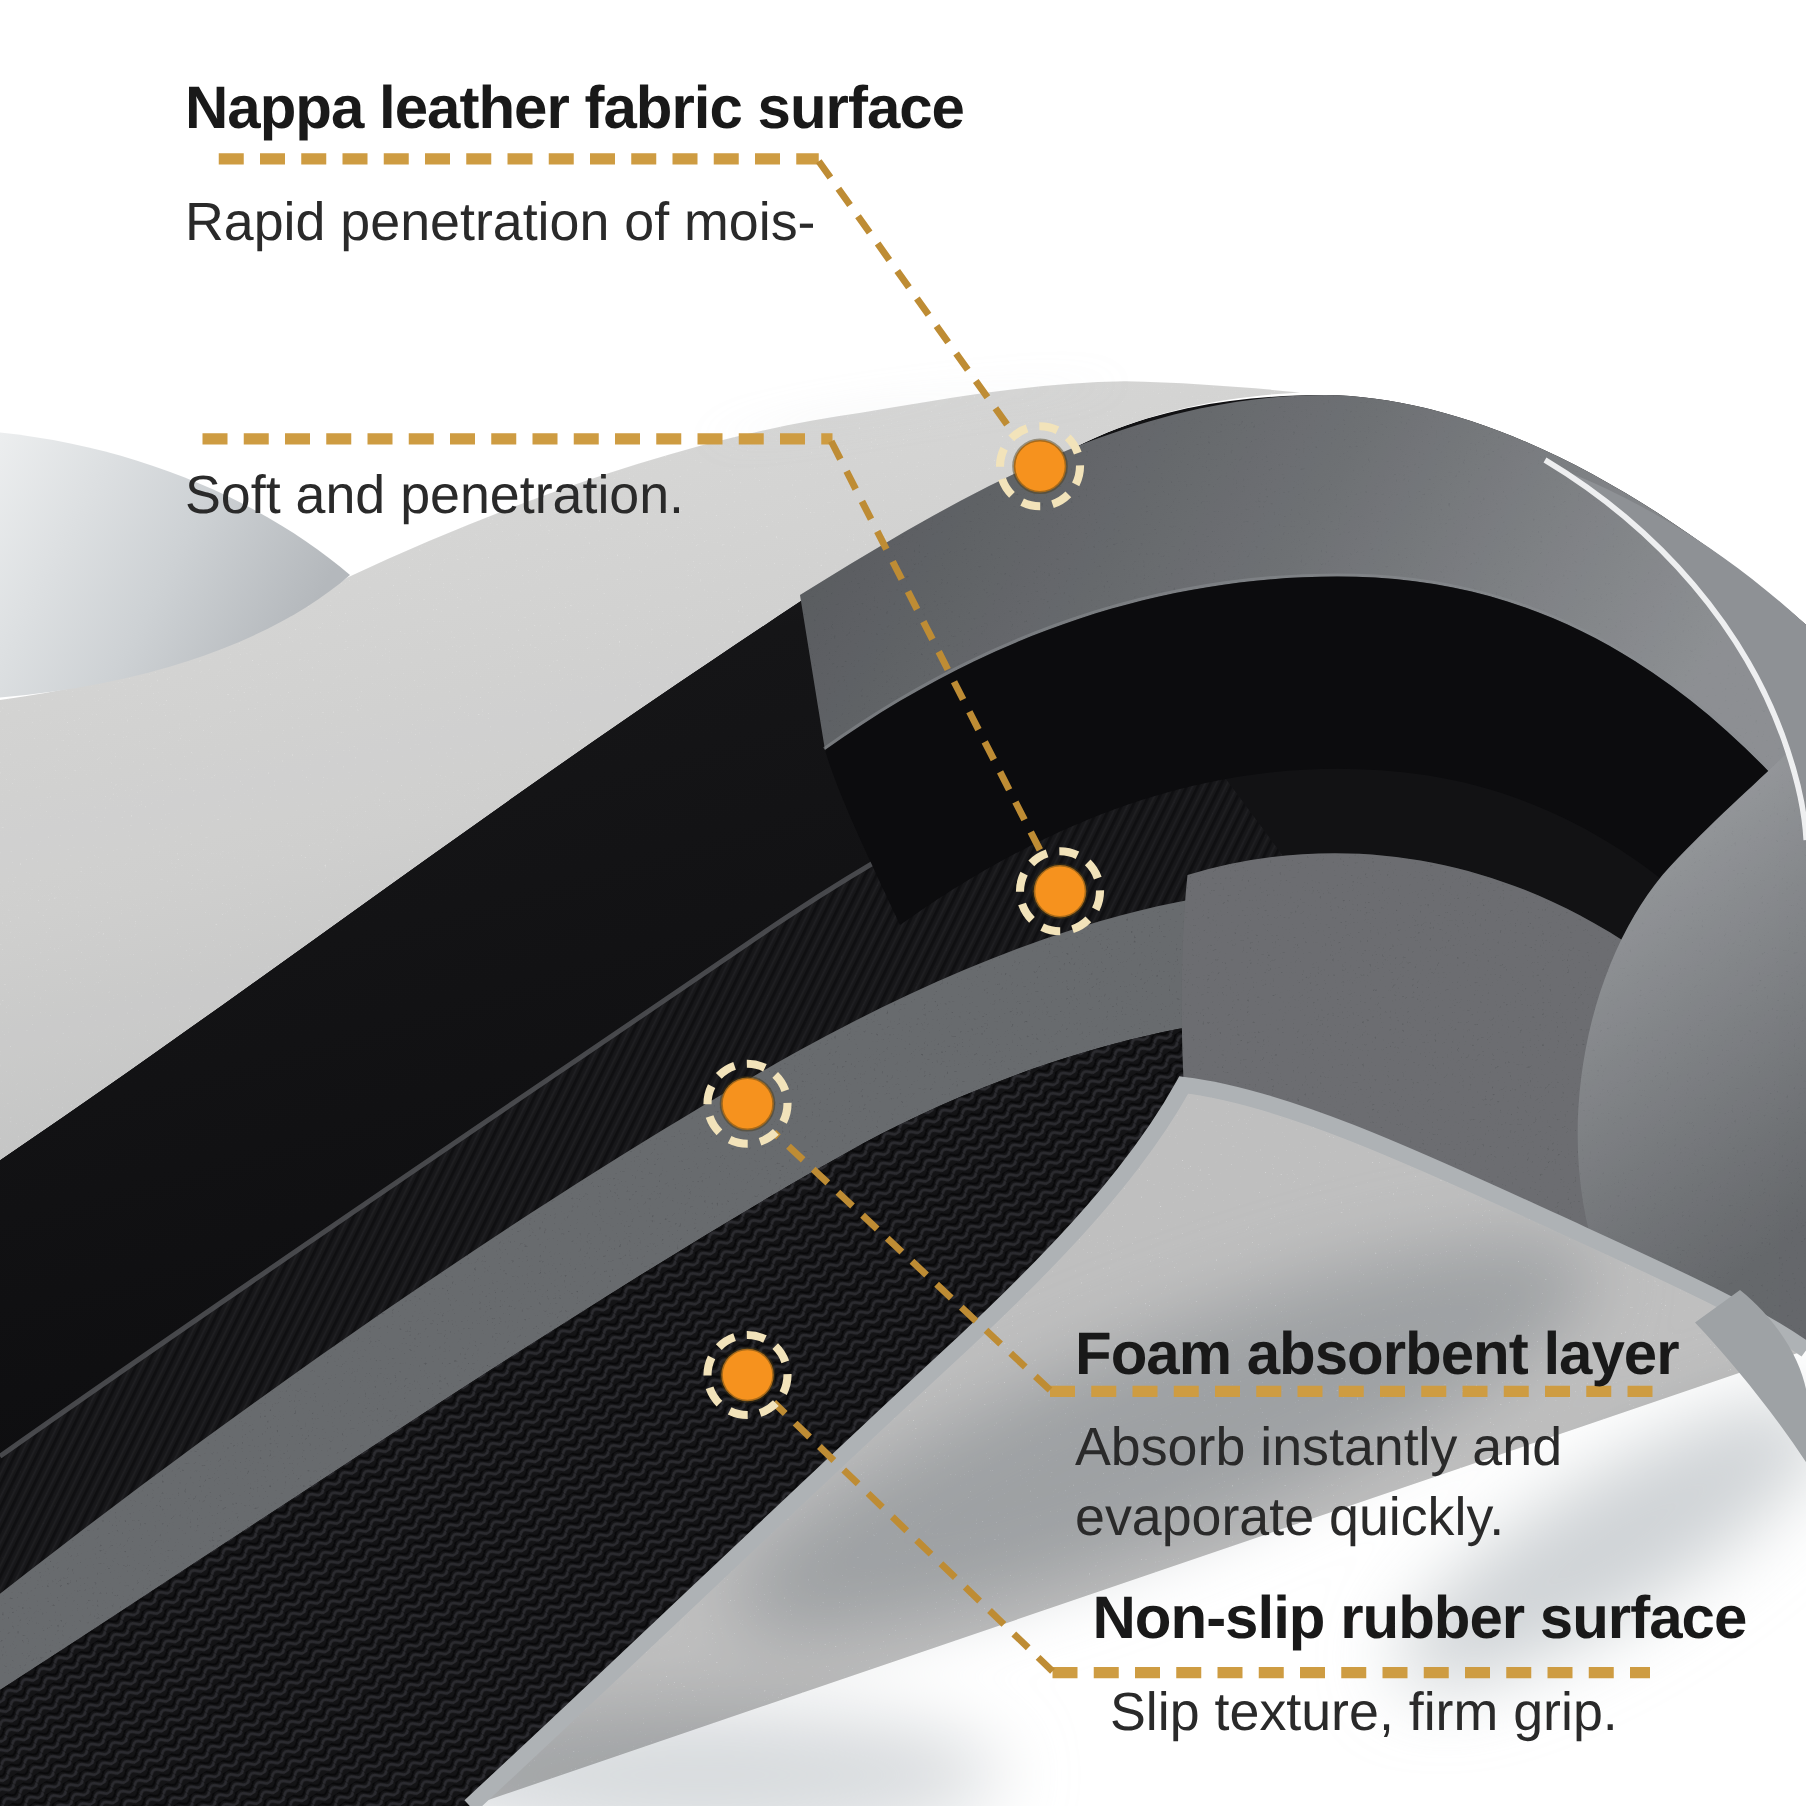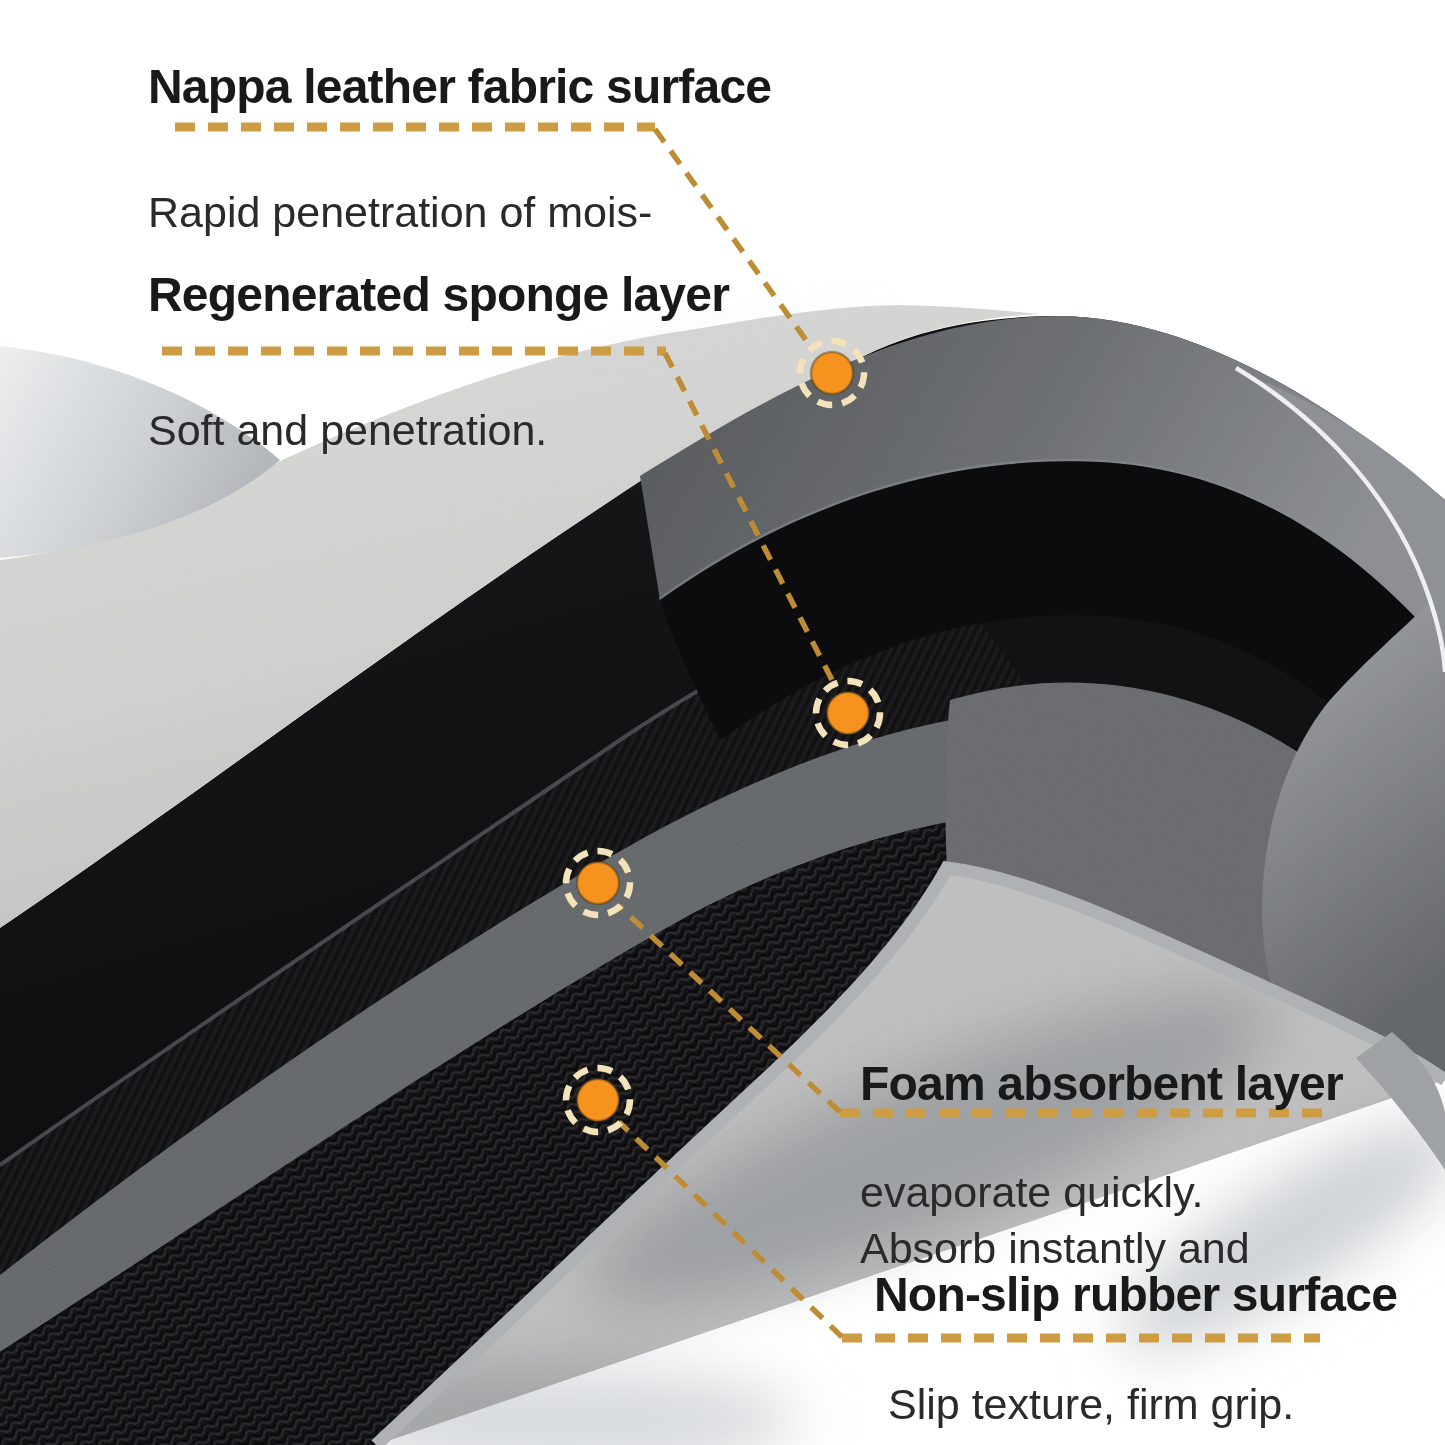--- a/index.html
+++ b/index.html
@@ -7,21 +7,21 @@
     position:relative;width:1445px;height:1445px;overflow:hidden;
     background:#ffffff;font-family:"Liberation Sans",sans-serif;
   }
   .stage svg.illus{position:absolute;left:0;top:0;z-index:1;}
   .co-title{
     position:absolute;z-index:3;font-weight:700;font-size:48px;line-height:1.05;
     letter-spacing:-0.8px;color:#191919;white-space:nowrap;
   }
   .co-body{
     position:absolute;z-index:3;font-weight:400;font-size:43px;line-height:56px;
-    color:#2a2a2a;white-space:nowrap;margin-top:34px;
+    color:#2a2a2a;white-space:nowrap;
   }
 </style>
 </head>
 <body>
 
 <div class="stage">
 
   <svg class="illus" width="1445" height="1445" viewBox="0 0 1445 1445">
     <defs>
       <filter id="soft" x="-60%" y="-60%" width="220%" height="220%">
@@ -284,29 +284,28 @@
         <circle cx="598" cy="1100" r="21" fill="#f6921e" stroke="#4a3a14" stroke-width="2.5" stroke-opacity="0.45"></circle>
       </g>
     </g>
   </svg>
 
   <div class="co-title" style="left:148px;top:62px">Nappa leather fabric surface</div>
   <div class="co-body" style="left:148px;top:150px">
     <div>Rapid penetration of mois-</div>
   </div>
 
-  <div class="co-title" style="left:148px;top:270px">Regenerated sponge layer</div>
   <div class="co-body" style="left:148px;top:368px">
     <div>Soft and penetration.</div>
   </div>
 
   <div class="co-title" style="left:860px;top:1059px">Foam absorbent layer</div>
   <div class="co-body" style="left:860px;top:1130px">
+    <div>Absorb instantly and</div>
     <div>evaporate quickly.</div>
-    <div>Absorb instantly and</div>
   </div>
 
   <div class="co-title" style="left:874px;top:1270px">Non-slip rubber surface</div>
   <div class="co-body" style="left:888px;top:1342px">
     <div>Slip texture, firm grip.</div>
   </div>
 
 </div>
 
 </body></html>

